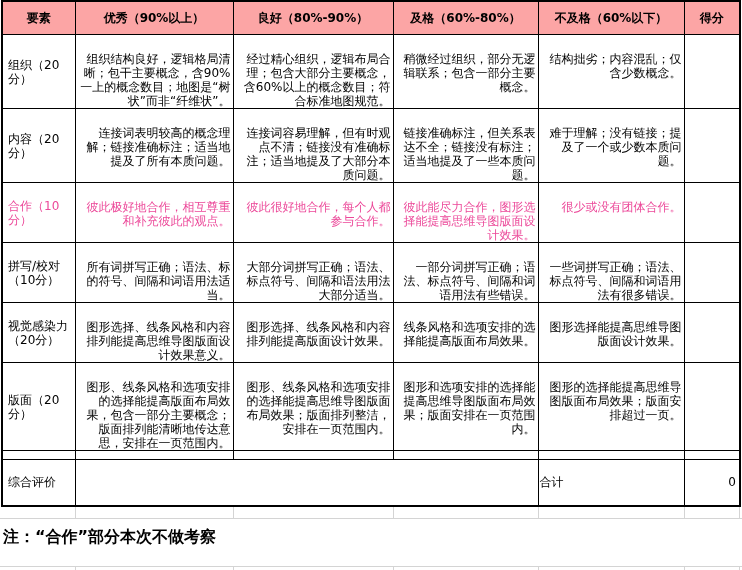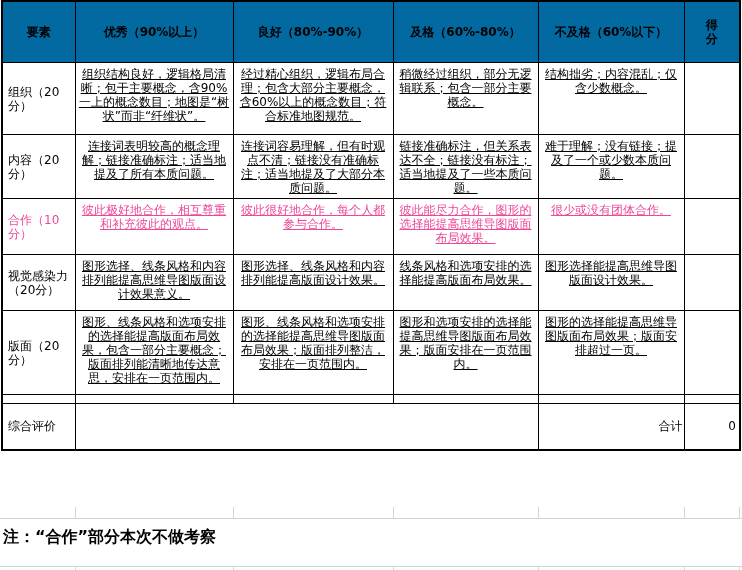--- a/index.html
+++ b/index.html
@@ -14,30 +14,30 @@
     width:738px;
     border:2px solid #000;
   }
   .rubric th, .rubric td {
     border:1px solid #000;
     font-size:12px; line-height:14px;
     overflow:hidden;
     word-break:break-all;
   }
   th.hdr {
-    background:#0369a1; font-weight:bold; text-align:center;
-    padding:16px; height:13px;
+    background:#fca5a5; font-weight:bold; text-align:center;
+    padding:9px; height:13px;
   }
   td.lbl { text-align:left; vertical-align:middle; padding:0 5px; font-weight:normal; }
-  td.desc { vertical-align:top; text-align:center; padding:4px 2px 0 2px;text-decoration:underline; }
+  td.desc { vertical-align:top; text-align:right; padding:17px 2px 0 2px; }
   td.score { background:#fff; }
   tr.red-row td { color:#ec4899;margin-left:12px; }
   tr.spacer td { height:8px; padding:0; }
   td.summary-empty { background:#fff; }
-  td.total-label { text-align:right; vertical-align:middle; }
+  td.total-label { text-align:left; vertical-align:middle; }
   td.total-value { text-align:right; vertical-align:middle; padding-right:3px; }
   .hgrid { position:absolute; left:0; width:742px; height:1px; background:#d4d4d4; }
   .vgrid { position:absolute; width:1px; background:#d4d4d4; }
   .note {
     position:absolute; left:3px; top:527px;
     font-size:16px; font-weight:bold; color:#000; white-space:nowrap;
   }
 </style>
 </head>
 <body>
@@ -76,25 +76,33 @@
     <td class="desc">连接词容易理解，但有时观点不清；链接没有准确标注；适当地提及了大部分本质问题。</td>
     <td class="desc">链接准确标注，但关系表达不全；链接没有标注；适当地提及了一些本质问题。</td>
     <td class="desc">难于理解；没有链接；提及了一个或少数本质问题。</td>
     <td class="score"></td>
   </tr>
 
   <tr class="red-row" style="height:56px">
     <td class="lbl">合作（10分）</td>
     <td class="desc">彼此极好地合作，相互尊重和补充彼此的观点。</td>
     <td class="desc">彼此很好地合作，每个人都参与合作。</td>
-    <td class="desc">彼此能尽力合作，图形的选择能提高思维导图版面布局效果。</td>
+    <td class="desc">彼此能尽力合作，图形选择能提高思维导图版面设计效果。</td>
     <td class="desc">很少或没有团体合作。</td>
     <td class="score"></td>
   </tr>
 
+  <tr style="height:54px">
+    <td class="lbl">拼写/校对（10分）</td>
+    <td class="desc">所有词拼写正确；语法、标的符号、间隔和词语用法适当。</td>
+    <td class="desc">大部分词拼写正确；语法、标点符号、间隔和语法用法大部分适当。</td>
+    <td class="desc">一部分词拼写正确；语法、标点符号、间隔和词语用法有些错误。</td>
+    <td class="desc">一些词拼写正确；语法、标点符号、间隔和词语用法有很多错误。</td>
+    <td class="score"></td>
+  </tr>
 
 
   <tr style="height:56px">
     <td class="lbl">视觉感染力（20分）</td>
     <td class="desc">图形选择、线条风格和内容排列能提高思维导图版面设计效果意义。</td>
     <td class="desc">图形选择、线条风格和内容排列能提高版面设计效果。</td>
     <td class="desc">线条风格和选项安排的选择能提高版面布局效果。</td>
     <td class="desc">图形选择能提高思维导图版面设计效果。</td>
     <td class="score"></td>
   </tr>

